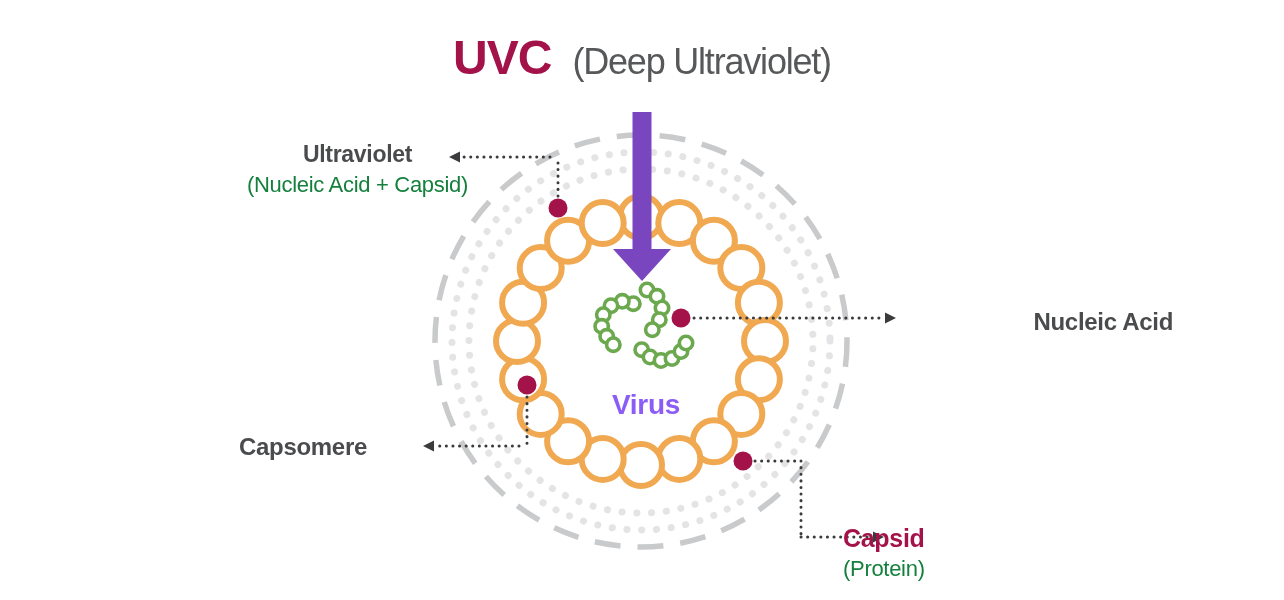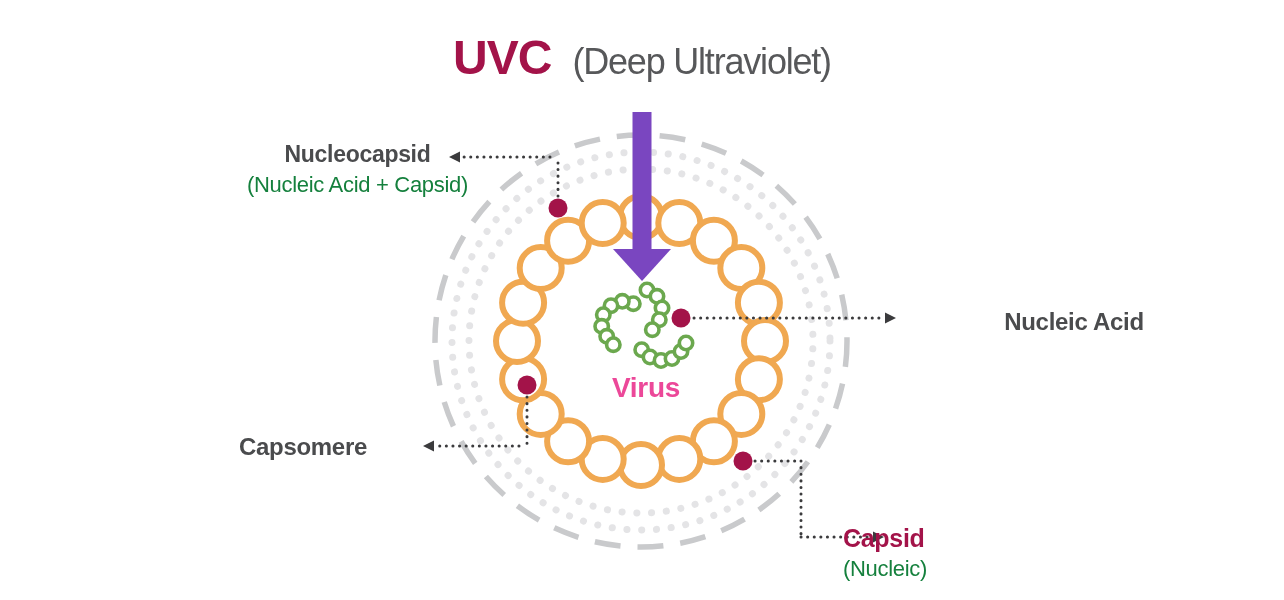--- a/index.html
+++ b/index.html
@@ -17,28 +17,28 @@
     color:#A31349;font-size:48px;font-weight:bold;letter-spacing:-1px;line-height:1;
   }
   .title-sub{
     color:#57585A;font-size:36px;font-weight:400;letter-spacing:-1.2px;line-height:1;margin-left:13px;
   }
   
   .callout{position:absolute;}
   .lbl-bold{color:#4A4B4D;font-size:23px;font-weight:bold;letter-spacing:-0.3px;line-height:1.2;}
   .lbl-sub{color:#15803d;font-size:22px;font-weight:400;letter-spacing:-0.3px;line-height:1.2;margin-top:3px;}
   .nucleocapsid{top:141px;left:180px;width:355px;text-align:center;}
-  .nucleic-acid{top:308px;left:944px;width:260px;text-align:center;}
+  .nucleic-acid{top:308px;left:913px;width:260px;text-align:right;}
   .nucleic-acid .lbl-bold{font-size:24px;}
   .capsomere{top:433px;left:203px;width:200px;text-align:center;}
   .capsomere .lbl-bold{font-size:24px;}
   .capsid{top:523px;left:843px;width:200px;text-align:left;}
   .capsid .lbl-bold{color:#A31349;font-size:25px;}
   .virus-label{top:372px;left:566px;width:160px;text-align:center;}
-  .virus-label .lbl-virus{color:#ec4899;font-size:28px;font-weight:bold;letter-spacing:-0.3px;}
+  .virus-label .lbl-virus{color:#8b5cf6;font-size:28px;font-weight:bold;letter-spacing:-0.3px;margin-top:17px;}
 </style>
 </head>
 <body>
 
 <div class="stage">
 
   <svg width="1284" height="600" viewBox="0 0 1284 600">
 
     <g fill="none" stroke-width="5.5" stroke-dasharray="26 17" stroke="#C9CACC">
       <circle cx="641" cy="341" r="206"></circle>
@@ -119,34 +119,34 @@
       <polygon points="884,537 873,531.5 873,542.5"></polygon>
     </g>
   </svg>
 
   <div class="title-row">
     <span class="title-main">UVC</span>
     <span class="title-sub">(Deep Ultraviolet)</span>
   </div>
 
   <div class="callout nucleocapsid">
-    <div class="lbl-bold">Nucleocapsid</div>
+    <div class="lbl-bold">Ultraviolet</div>
     <div class="lbl-sub">(Nucleic Acid + Capsid)</div>
   </div>
 
   <div class="callout nucleic-acid">
     <div class="lbl-bold">Nucleic Acid</div>
   </div>
 
   <div class="callout capsomere">
     <div class="lbl-bold">Capsomere</div>
   </div>
 
   <div class="callout capsid">
     <div class="lbl-bold">Capsid</div>
-    <div class="lbl-sub">(Nucleic)</div>
+    <div class="lbl-sub">(Protein)</div>
   </div>
 
   <div class="callout virus-label">
     <div class="lbl-virus">Virus</div>
   </div>
 
 </div>
 
 </body></html>

